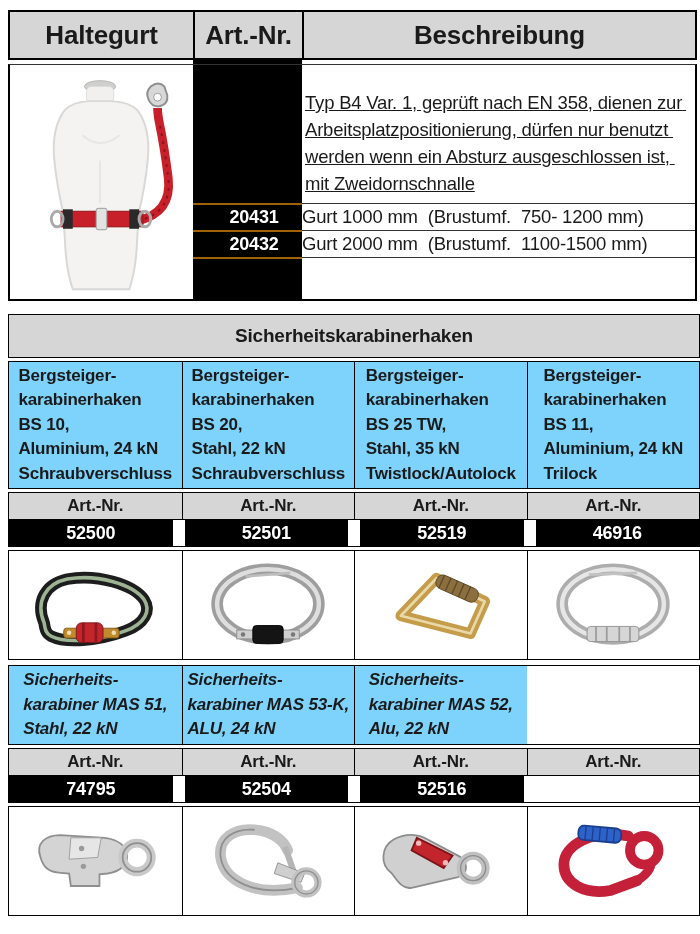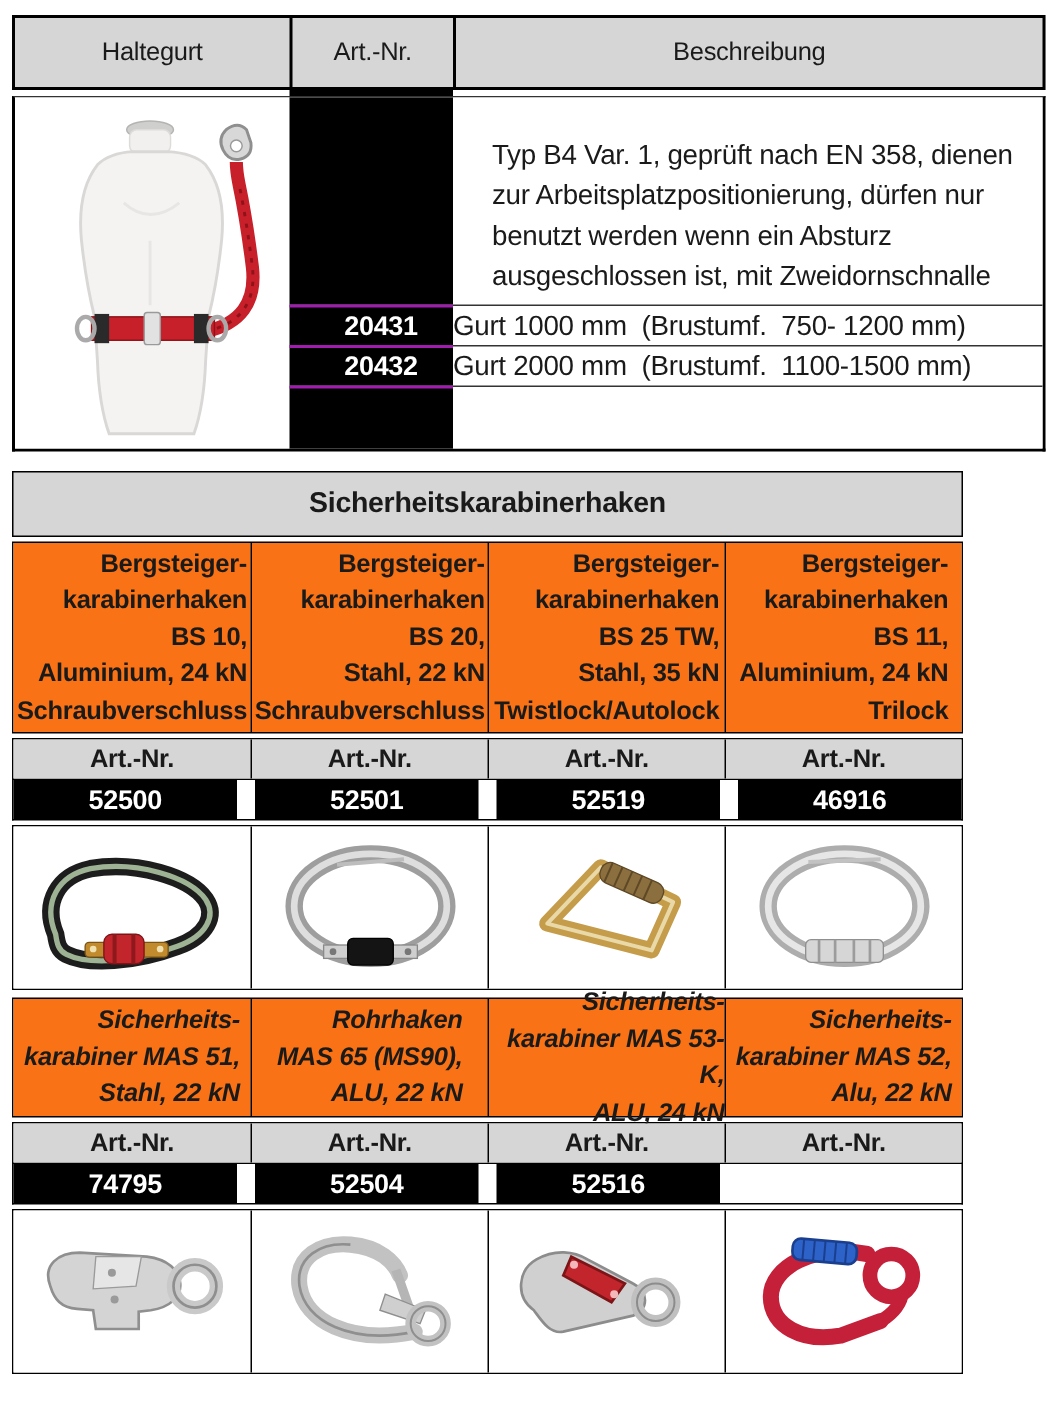--- a/index.html
+++ b/index.html
@@ -2,42 +2,42 @@
 <html><head>
 <meta charset="utf-8">
 <style>
   html,body{margin:0;padding:0;background:#fff;}
   body{width:700px;height:934px;font-family:"Liberation Sans",sans-serif;color:#1a1a1a;
        -webkit-font-smoothing:antialiased;letter-spacing:-0.2px;}
   .page{padding:10px 0 0 8px;width:689px;}
 
   
   .t1-header{display:grid;grid-template-columns:183px 109px 1fr;border:2px solid #000;background:#d6d6d6;height:46px;}
-  .t1-header .hcell{display:flex;align-items:center;justify-content:center;font-weight:normal;font-size:17px;}
+  .t1-header .hcell{display:flex;align-items:center;justify-content:center;font-weight:bold;font-size:26px;}
   .t1-header .hcell + .hcell{border-left:2px solid #000;}
   .t1-gap{display:grid;grid-template-columns:185px 109px 1fr;height:4px;}
   .t1-gap .g2{background:#000;}
   .t1-body{display:grid;grid-template-columns:183px 109px 1fr;grid-template-rows:138px 27px 27px 42px;
            border:2px solid #000;border-top:1.5px solid #333;}
   .img-cell{grid-row:1/5;grid-column:1;background:#fff;display:flex;align-items:center;justify-content:center;}
   .blk{grid-column:2;background:#000;color:#fff;display:flex;align-items:center;justify-content:center;
        font-weight:bold;font-size:18px;}
-  .blk.sep{border-top:2px solid #a21caf;padding-left:13px;}
-  .desc-cell{grid-column:3;background:#fff;padding:24px 6px 0 26px;font-size:18.5px;line-height:27px;white-space:pre-wrap;}
+  .blk.sep{border-top:2px solid #a16207;padding-left:13px;}
+  .desc-cell{grid-column:3;background:#fff;padding:24px 6px 0 3px;font-size:18.5px;line-height:27px;white-space:pre-wrap;text-decoration:underline;}
   .txt-cell{grid-column:3;background:#fff;border-top:1.5px solid #333;display:flex;align-items:center;
             font-size:18.5px;white-space:pre-wrap;}
 
   
-  .t2{margin-top:13px;width:634px;}
+  .t2{margin-top:13px;width:692px;}
   .band{border:1.5px solid #000;box-sizing:border-box;}
   .title-band{height:44px;background:#d6d6d6;display:flex;align-items:center;justify-content:center;
               font-weight:bold;font-size:19px;}
   .grid4{display:grid;grid-template-columns:1fr 1fr 1fr 1fr;}
   .grid4 > div + div{border-left:1.5px solid #000;}
-  .name-cell{background:#f97316;text-align:right;font-weight:bold;font-size:17px;line-height:24.5px;
+  .name-cell{background:#7dd3fc;text-align:left;font-weight:bold;font-size:17px;line-height:24.5px;
              white-space:pre-line;display:flex;align-items:center;justify-content:center;}
   .names-a .name-cell{height:126px;}
   .names-b .name-cell{height:78px;font-style:italic;}
   .artnr-band div{background:#d6d6d6;height:26px;display:flex;align-items:center;justify-content:center;
                   font-weight:bold;font-size:17px;}
   .nums-band{display:grid;grid-template-columns:1fr 1fr 1fr 1fr;column-gap:12px;background:#fff;
              border:1.5px solid #000;border-top:none;}
   .nums-band div{background:#000;color:#fff;height:26px;display:flex;align-items:center;justify-content:center;
                  font-weight:bold;font-size:18px;}
   .img-band div{background:#fff;height:108px;display:flex;align-items:center;justify-content:center;}
@@ -182,23 +182,20 @@
           <path d="M66,80 L66,97 M78,80 L78,97 M92,80 L92,97 M104,80 L104,97" stroke="#9c9c9c" stroke-width="2"></path>
           <path d="M58,22 L112,20" stroke="#c2c2c2" stroke-width="3"></path>
         </svg>
       </div>
     </div>
 
     <div class="band grid4 names-b mt5">
       <div class="name-cell">Sicherheits-
 karabiner MAS 51,
 Stahl, 22 kN</div>
-      <div class="name-cell">Rohrhaken
-MAS 65 (MS90),
-ALU, 22 kN</div>
       <div class="name-cell">Sicherheits-
 karabiner MAS 53-K,
 ALU, 24 kN</div>
       <div class="name-cell">Sicherheits-
 karabiner MAS 52,
 Alu, 22 kN</div>
     </div>
 
     <div class="band grid4 artnr-band mt3">
       <div>Art.-Nr.</div>

